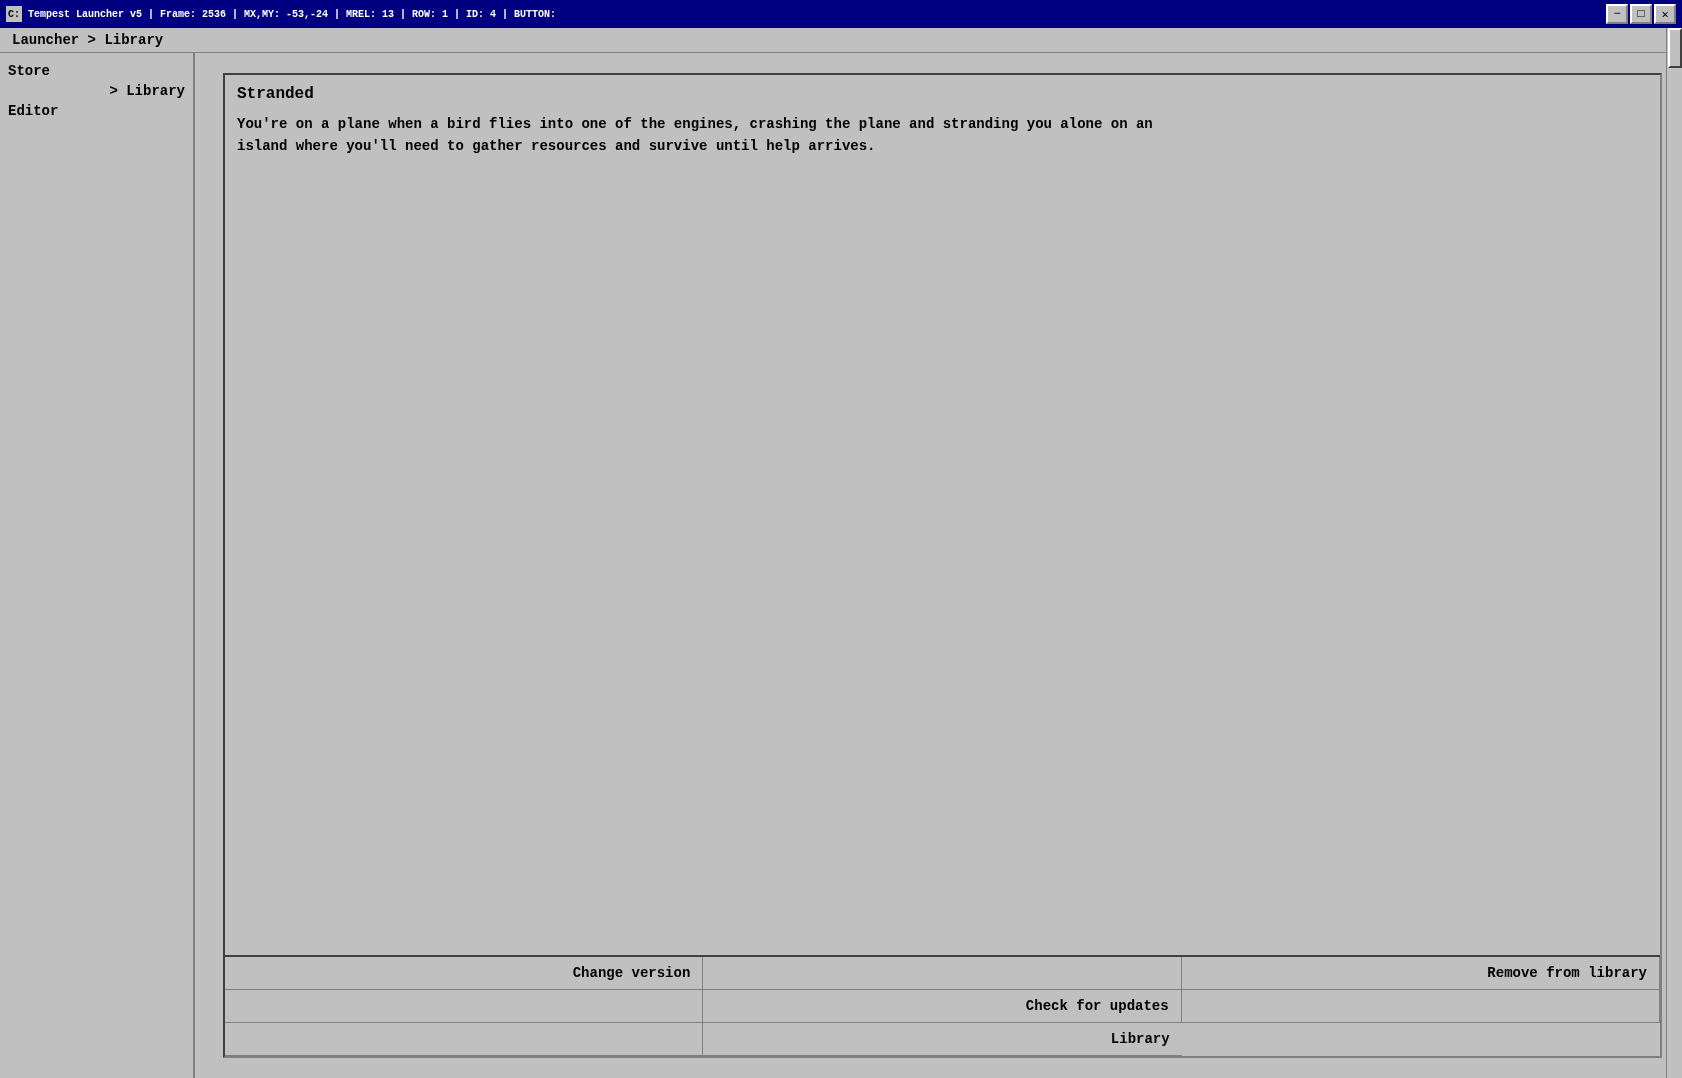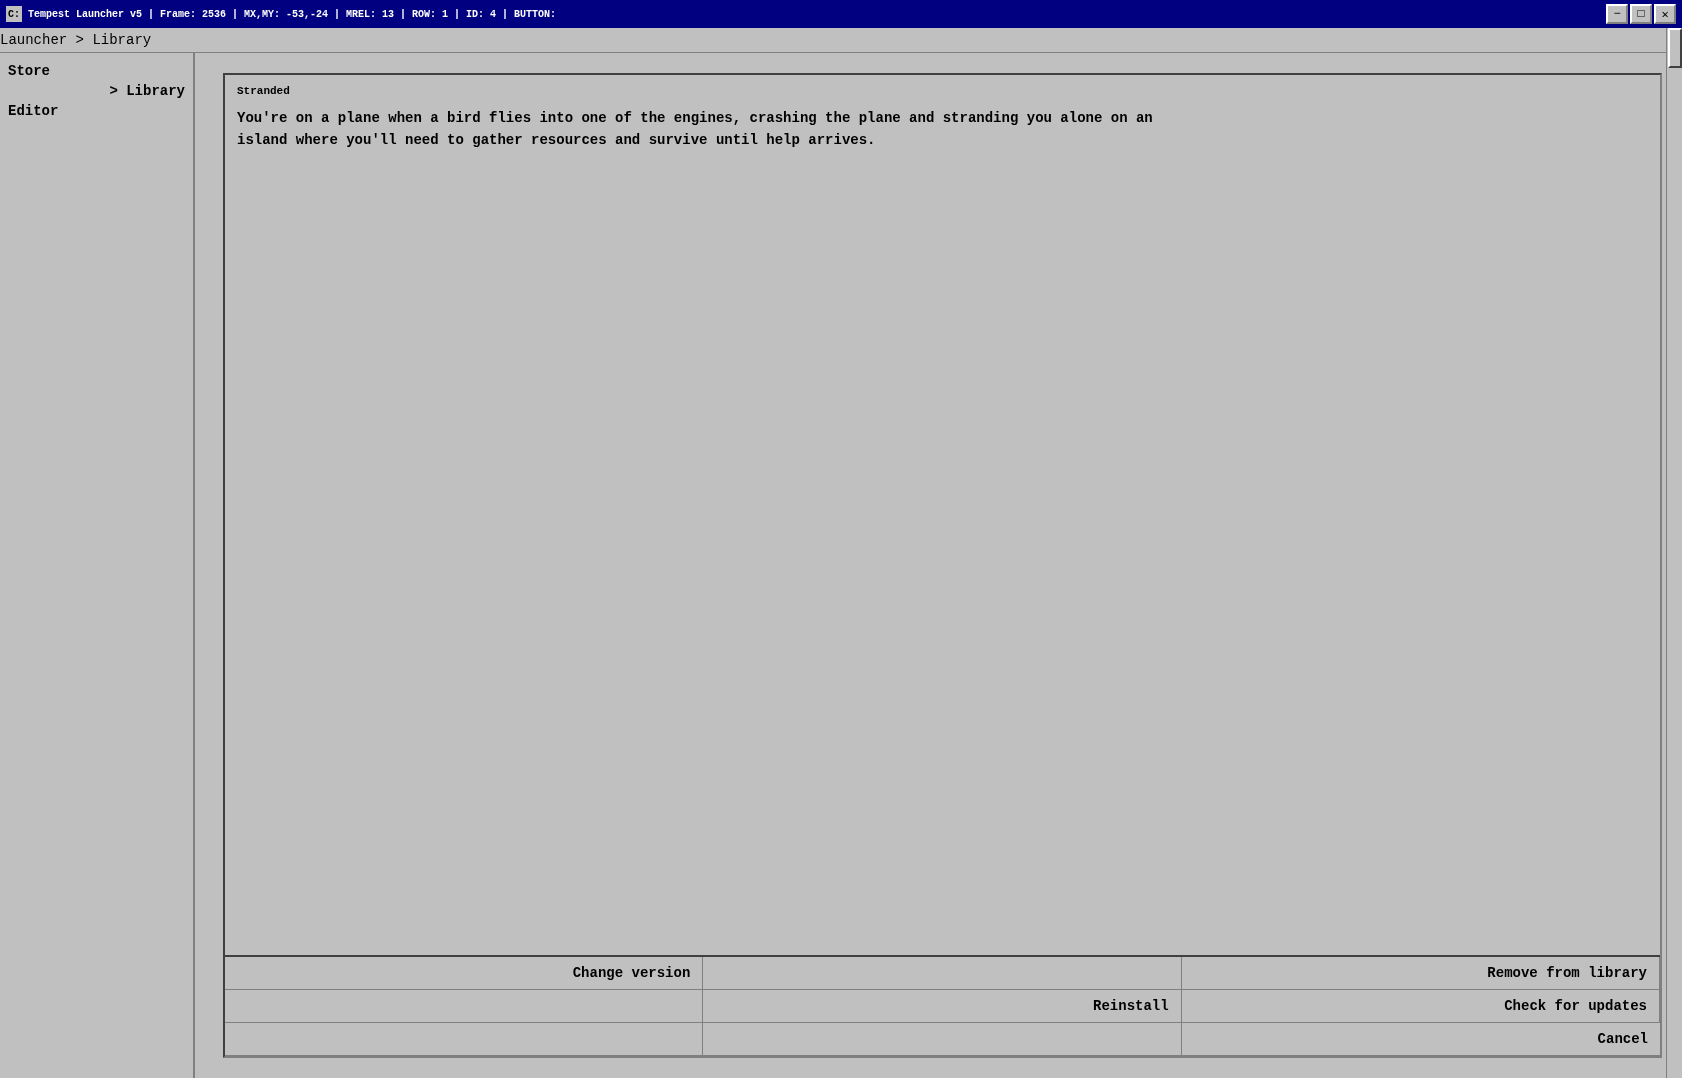--- a/index.html
+++ b/index.html
@@ -79,24 +79,24 @@
     
     .app-body {
       display: flex;
       flex-direction: column;
       height: calc(100% - 28px);
       background: #c0c0c0;
     }
 
     
     .nav-bar {
-      padding: 4px 0;
-      font-family: 'Courier New', Courier, monospace;
-      font-size: 14px;
-      font-weight: normal;
+      padding: 4px 12px;
+      font-family: 'Courier New', Courier, monospace;
+      font-size: 14px;
+      font-weight: bold;
       color: #000;
       border-bottom: 1px solid #808080;
       background: #c0c0c0;
     }
 
     
     .main-layout {
       display: flex;
       flex: 1;
       overflow: hidden;
@@ -151,21 +151,21 @@
       flex: 1;
       padding: 10px 12px;
       font-family: 'Courier New', Courier, monospace;
       font-size: 14px;
       font-weight: bold;
       color: #000;
       overflow: hidden;
     }
 
     .game-title {
-      font-size: 11px;
+      font-size: 16px;
       font-weight: bold;
       font-family: 'Courier New', Courier, monospace;
       margin-bottom: 10px;
     }
 
     .game-description {
       font-family: 'Courier New', Courier, monospace;
       font-size: 14px;
       font-weight: bold;
       line-height: 1.6;
@@ -271,26 +271,25 @@
           <div class="game-title">Stranded</div>
           <div class="game-description">You're on a plane when a bird flies into one of the engines, crashing the plane and stranding you alone on an island where you'll need to gather resources and survive until help arrives.</div>
         </div>
 
         <div class="button-grid">
 
           <button class="action-btn">Change version</button>
           <button class="action-btn empty"></button>
           <button class="action-btn">Remove from library</button>
           <button class="action-btn empty"></button>
-          <button class="action-btn">Reinstall</button>
 
           <button class="action-btn">Check for updates</button>
           <button class="action-btn empty"></button>
           <button class="action-btn empty"></button>
-          <button class="action-btn">Cancel</button>
+          <button class="action-btn">Library</button>
         </div>
 
       </div>
     </div>
 
   </div>
 
 </div>
 
 <div class="scrollbar-track">

